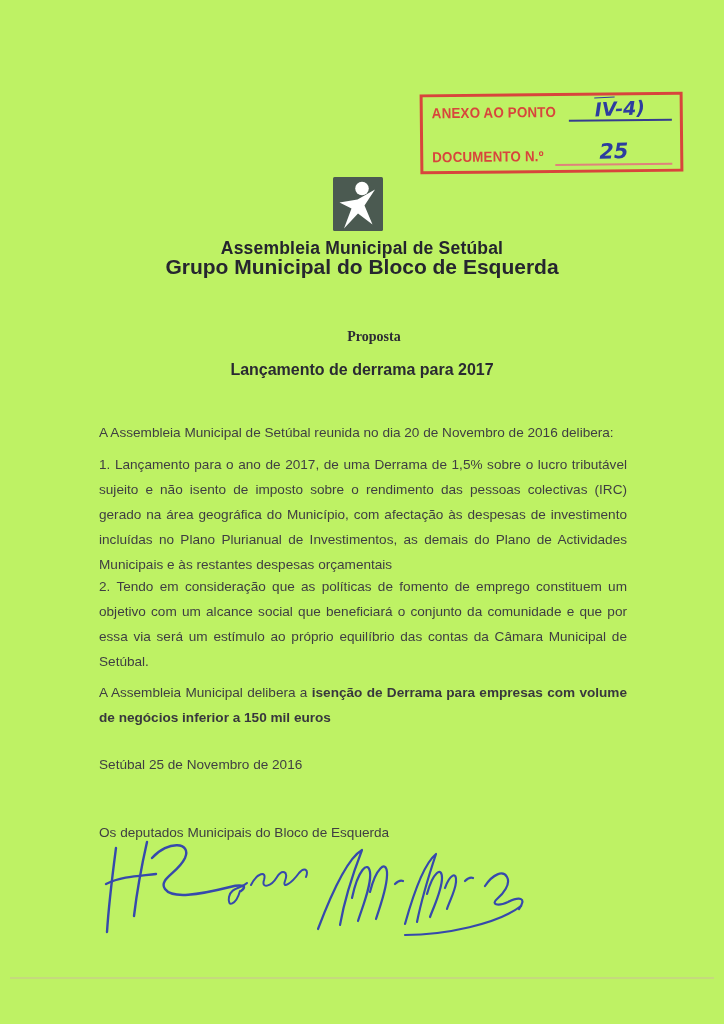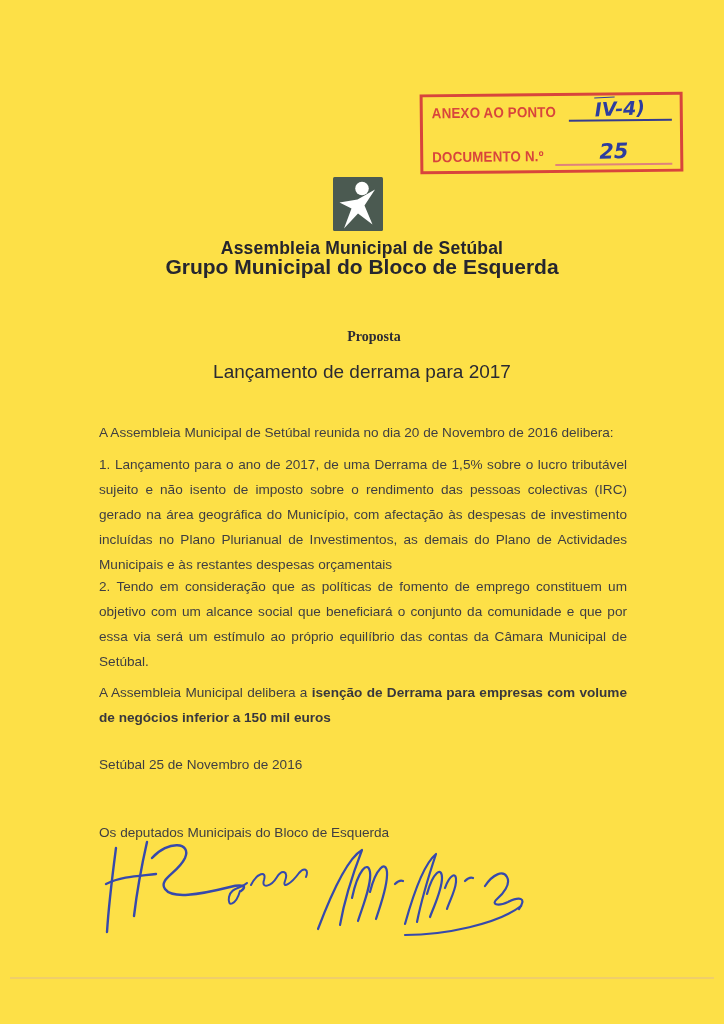--- a/index.html
+++ b/index.html
@@ -1,17 +1,17 @@
 <!DOCTYPE html>
 <html><head>
 <meta charset="utf-8">
 <style>
   html,body{margin:0;padding:0;background:#ffffff;}
   .page{
-    position:relative;width:724px;height:1024px;background:#fde047;overflow:hidden;
+    position:relative;width:724px;height:1024px;background:#bef264;overflow:hidden;
     font-family:"Liberation Sans",sans-serif;color:#3f3e42;
   }
   
   .stamp{
     position:absolute;left:420px;top:93px;width:240px;height:66px;
     border:3px solid #d8453c;transform:rotate(-0.6deg);
     color:#d8453c;padding:4px 8px 4px 9px;box-sizing:content-box;
     display:flex;flex-direction:column;justify-content:space-between;
   }
   .stamp-row{display:flex;align-items:flex-end;line-height:1;}
@@ -28,21 +28,21 @@
   }
   .hand .over{text-decoration:overline;}
   .hand-25{font-size:21px;transform:rotate(-1deg);}
   
   .logo{position:absolute;left:333px;top:177px;width:50px;height:54px;}
   
   .center{position:absolute;left:0;width:724px;text-align:center;}
   .org-title{top:238px;font-size:17.5px;font-weight:700;color:#24242e;letter-spacing:0.2px;}
   .group-title{top:255px;font-size:21px;font-weight:700;color:#26262f;}
   .proposal-label{top:329px;font-size:14px;font-weight:700;color:#2c2b33;font-family:"Liberation Serif",serif;margin-left:12px;}
-  .proposal-title{top:361px;font-size:19px;font-weight:400;color:#2a2a32;}
+  .proposal-title{top:361px;font-size:16px;font-weight:700;color:#2a2a32;}
   
   .para{
     position:absolute;left:99px;width:528px;font-size:13.6px;line-height:25px;
     text-align:justify;color:#3f3e42;
   }
   .p-intro{top:420px;text-align:left;}
   .p-item1{top:452px;}
   .p-item2{top:574px;}
   .p-delib{top:680px;}
   .p-delib b{color:#38373d;}

